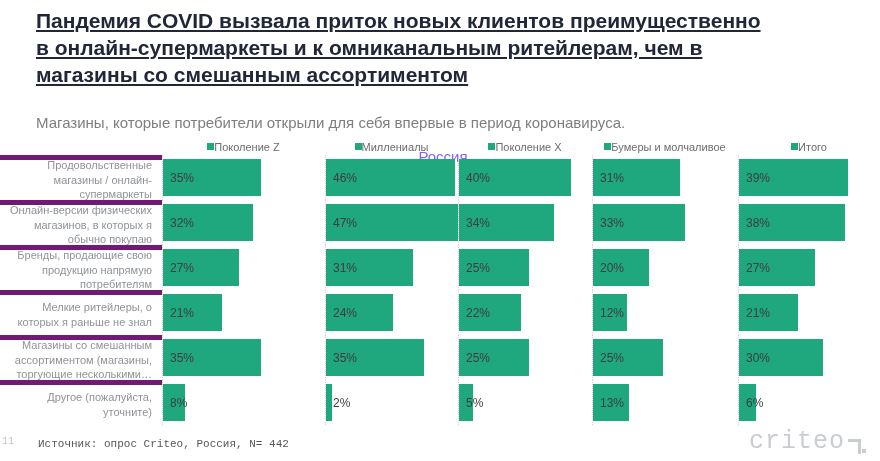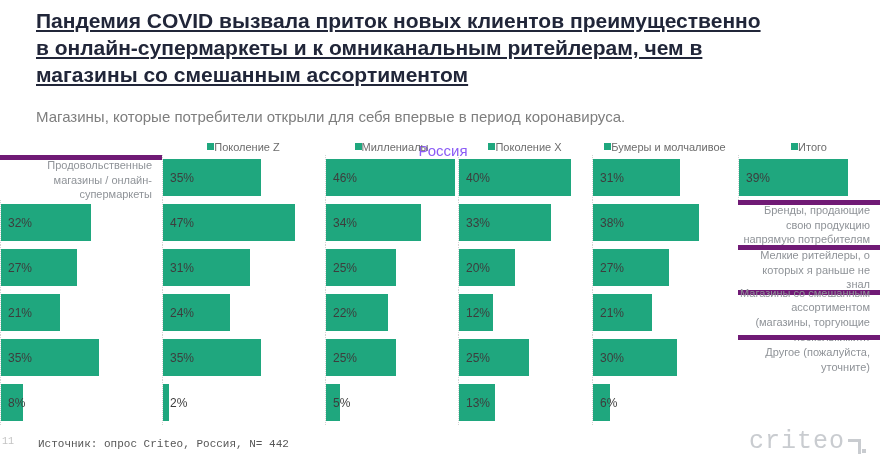--- a/index.html
+++ b/index.html
@@ -4,21 +4,21 @@
 <style>
   * { margin: 0; padding: 0; box-sizing: border-box; }
   html, body { width: 880px; height: 461px; background: #ffffff; overflow: hidden; }
   body { font-family: "Liberation Sans", "DejaVu Sans", sans-serif; position: relative; }
 
   .slide { width: 880px; height: 461px; position: relative; }
 
   .header { padding: 8px 30px 0 36px; }
   .title { font-size: 21px; font-weight: bold; color: #212639; line-height: 1.28; text-decoration: underline; }
   .title span { display: block; white-space: nowrap; }
-  .subtitle { margin-top: 19px; font-size: 15px; color: #7e7e7e; }
+  .subtitle { margin-top: 25px; font-size: 15px; color: #7e7e7e; }
   .region { margin-top: 17px; font-size: 15px; color: #8b5cf6; text-align: center; }
 
   .chart { position: absolute; top: 138px; left: 0; width: 880px;
            display: grid; grid-template-columns: 162px 163px 133px 134px 146px 142px; }
   .legend-cell { height: 17px; display: flex; align-items: center; justify-content: center; gap: 0; }
   .legend-label { font-size: 11px; color: #6c6c6c; white-space: nowrap; }
   .legend-marker { width: 7px; height: 7px; flex: 0 0 auto; }
 
   .cat-cell { height: 45px; display: flex; align-items: center; justify-content: flex-end;
               text-align: right; padding-right: 10px; font-size: 11px; line-height: 1.32;
@@ -88,20 +88,21 @@
         <span class="bar-value">40%</span>
       </div>
       <div class="bar-cell">
         <div class="bar" style="width: 86.8px; background: rgb(31, 167, 126);"></div>
         <span class="bar-value">31%</span>
       </div>
       <div class="bar-cell">
         <div class="bar" style="width: 109.2px; background: rgb(31, 167, 126);"></div>
         <span class="bar-value">39%</span>
       </div>
+      <div class="cat-cell">Онлайн-версии физических магазинов, в которых я обычно покупаю</div>
       <div class="bar-cell">
         <div class="bar" style="width: 89.6px; background: rgb(31, 167, 126);"></div>
         <span class="bar-value">32%</span>
       </div>
       <div class="bar-cell">
         <div class="bar" style="width: 131.6px; background: rgb(31, 167, 126);"></div>
         <span class="bar-value">47%</span>
       </div>
       <div class="bar-cell">
         <div class="bar" style="width: 95.2px; background: rgb(31, 167, 126);"></div>

